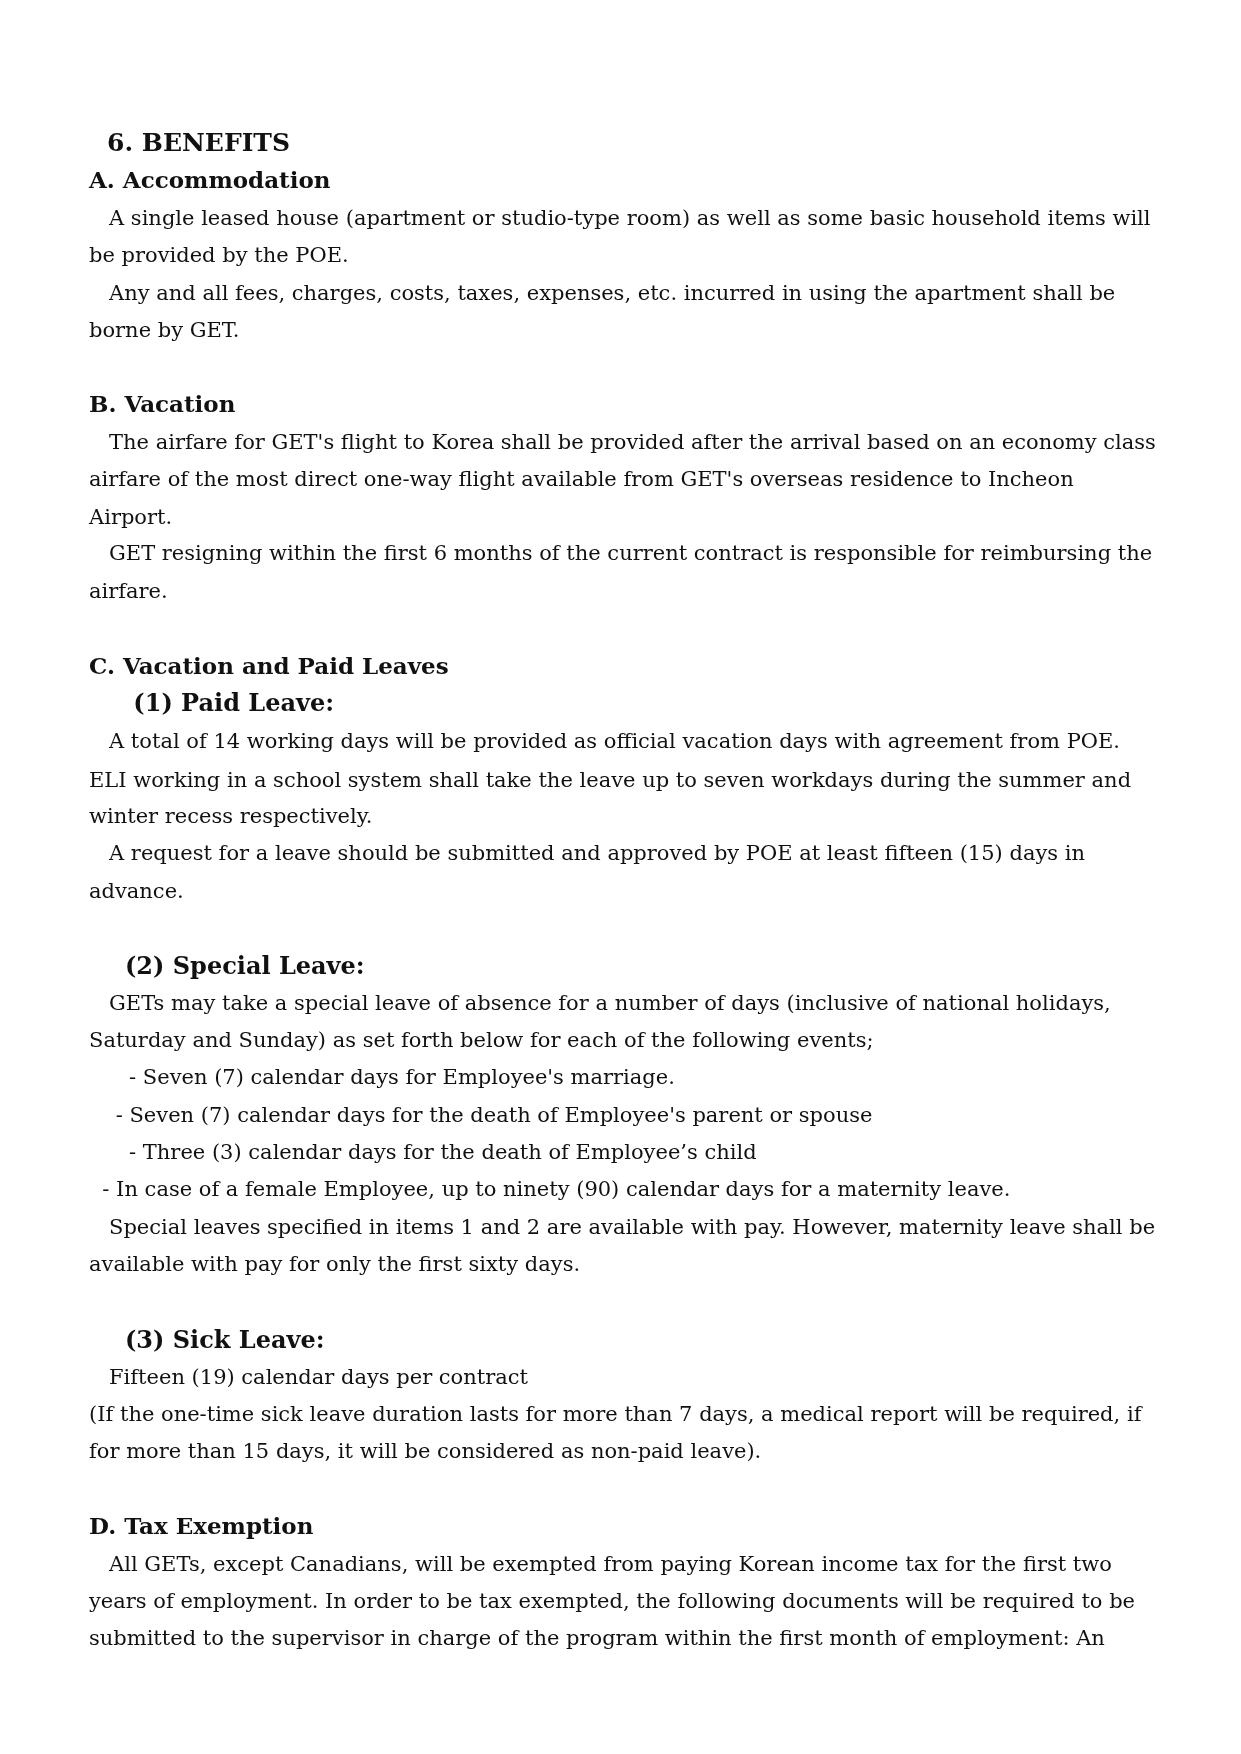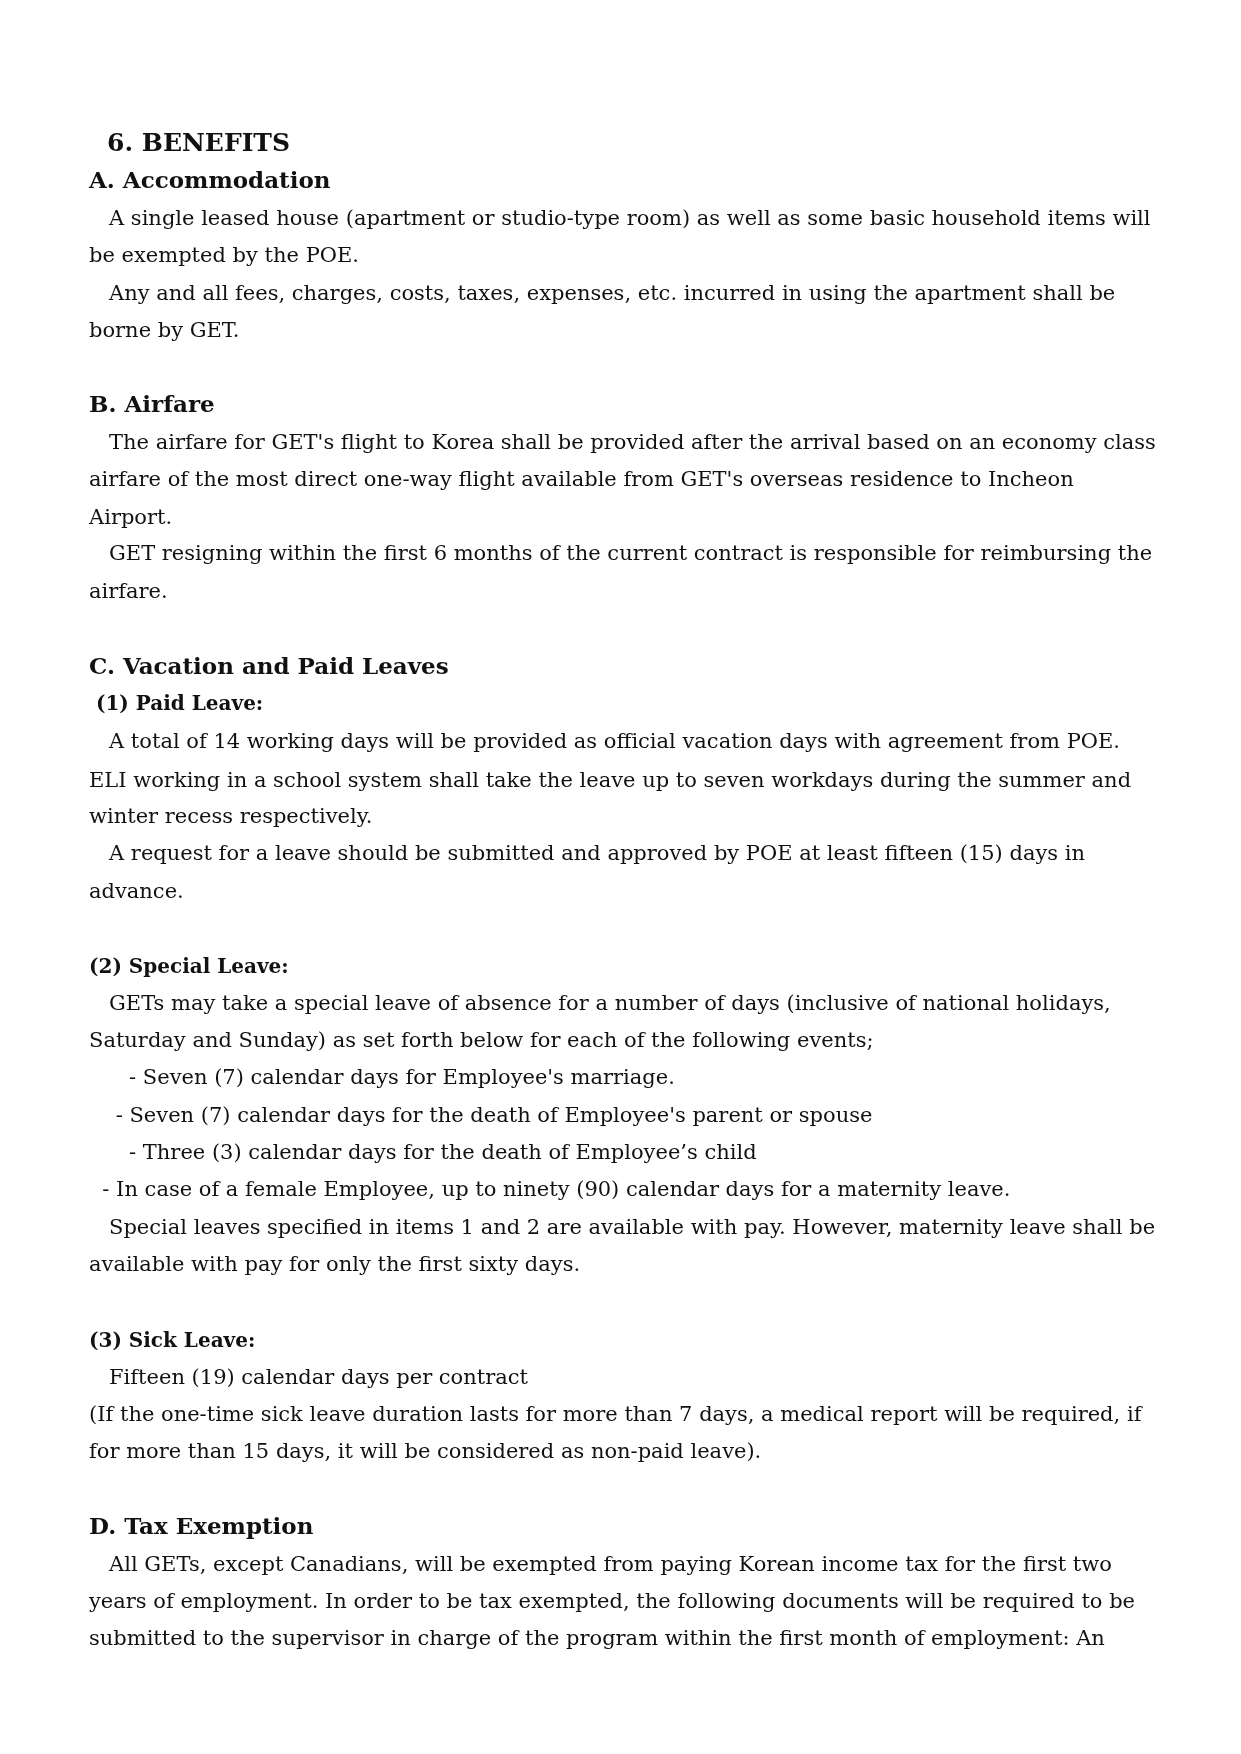--- a/index.html
+++ b/index.html
@@ -1,35 +1,35 @@
 <!DOCTYPE html>
 <html><head>
 <meta charset="utf-8">
 <style>
   html, body { margin: 0; padding: 0; background: #ffffff; }
   body { width: 1241px; height: 1754px; position: relative; overflow: hidden;
          font-family: "DejaVu Serif", serif; color: #111111; }
   .line { position: absolute; left: 89px; white-space: pre; font-size: 21px; line-height: 26px; }
   .h1 { font-size: 25px; font-weight: bold; line-height: 30px; margin-left: 18px; }
   .h2 { font-size: 23px; font-weight: bold; line-height: 28px; }
-  .h3 { font-size: 20px; font-weight: bold; line-height: 26px; }
+  .h3 { font-size: 24px; font-weight: bold; line-height: 26px; margin-left: 36px; }
 </style>
 </head>
 <body>
 
 <div>
   <div class="line h1" style="top:128px">6. BENEFITS</div>
 
   <div class="line h2" style="top:166px">A. Accommodation</div>
   <div class="line" style="top:205px">   A single leased house (apartment or studio-type room) as well as some basic household items will</div>
-  <div class="line" style="top:242px">be exempted by the POE.</div>
+  <div class="line" style="top:242px">be provided by the POE.</div>
   <div class="line" style="top:280px">   Any and all fees, charges, costs, taxes, expenses, etc. incurred in using the apartment shall be</div>
   <div class="line" style="top:317px">borne by GET.</div>
 
-  <div class="line h2" style="top:390px">B. Airfare</div>
+  <div class="line h2" style="top:390px">B. Vacation</div>
   <div class="line" style="top:429px">   The airfare for GET's flight to Korea shall be provided after the arrival based on an economy class</div>
   <div class="line" style="top:466px">airfare of the most direct one-way flight available from GET's overseas residence to Incheon</div>
   <div class="line" style="top:504px">Airport.</div>
   <div class="line" style="top:540px">   GET resigning within the first 6 months of the current contract is responsible for reimbursing the</div>
   <div class="line" style="top:578px">airfare.</div>
 
   <div class="line h2" style="top:652px">C. Vacation and Paid Leaves</div>
   <div class="line h3" style="top:690px"> (1) Paid Leave:</div>
   <div class="line" style="top:728px">   A total of 14 working days will be provided as official vacation days with agreement from POE.</div>
   <div class="line" style="top:767px">ELI working in a school system shall take the leave up to seven workdays during the summer and</div>

